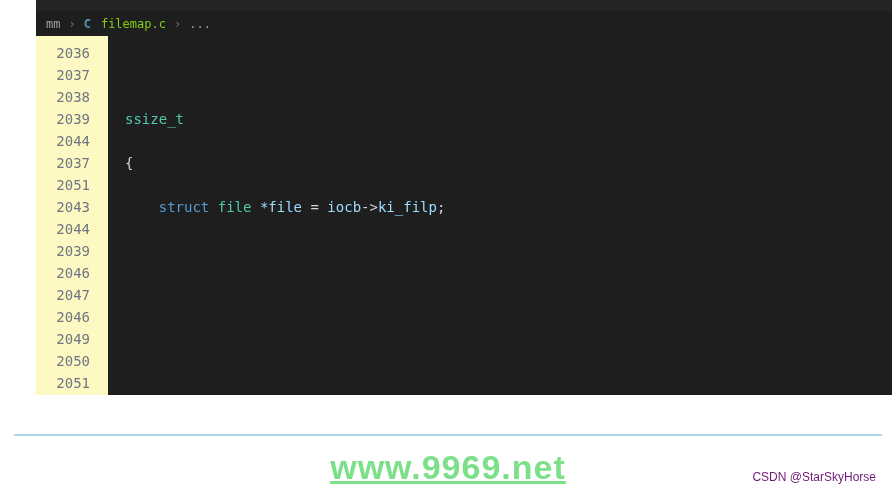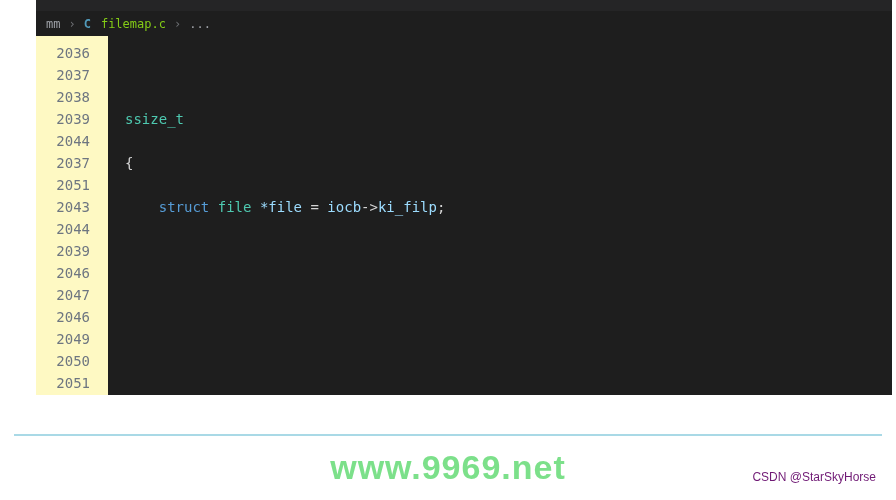--- a/index.html
+++ b/index.html
@@ -89,20 +89,21 @@
   .watermark-center {
     position: absolute;
     left: 0; right: 0;
     top: 448px;
     text-align: center;
     font-family: Arial, sans-serif;
     font-size: 34px;
     font-weight: 700;
     color: #7ce08a;
     letter-spacing: 1px;
+    text-decoration: underline;
   }
   .watermark-right {
     position: absolute;
     right: 20px;
     top: 470px;
     font-family: Arial, sans-serif;
     font-size: 12px;
     color: #701a75;
   }
 </style>

